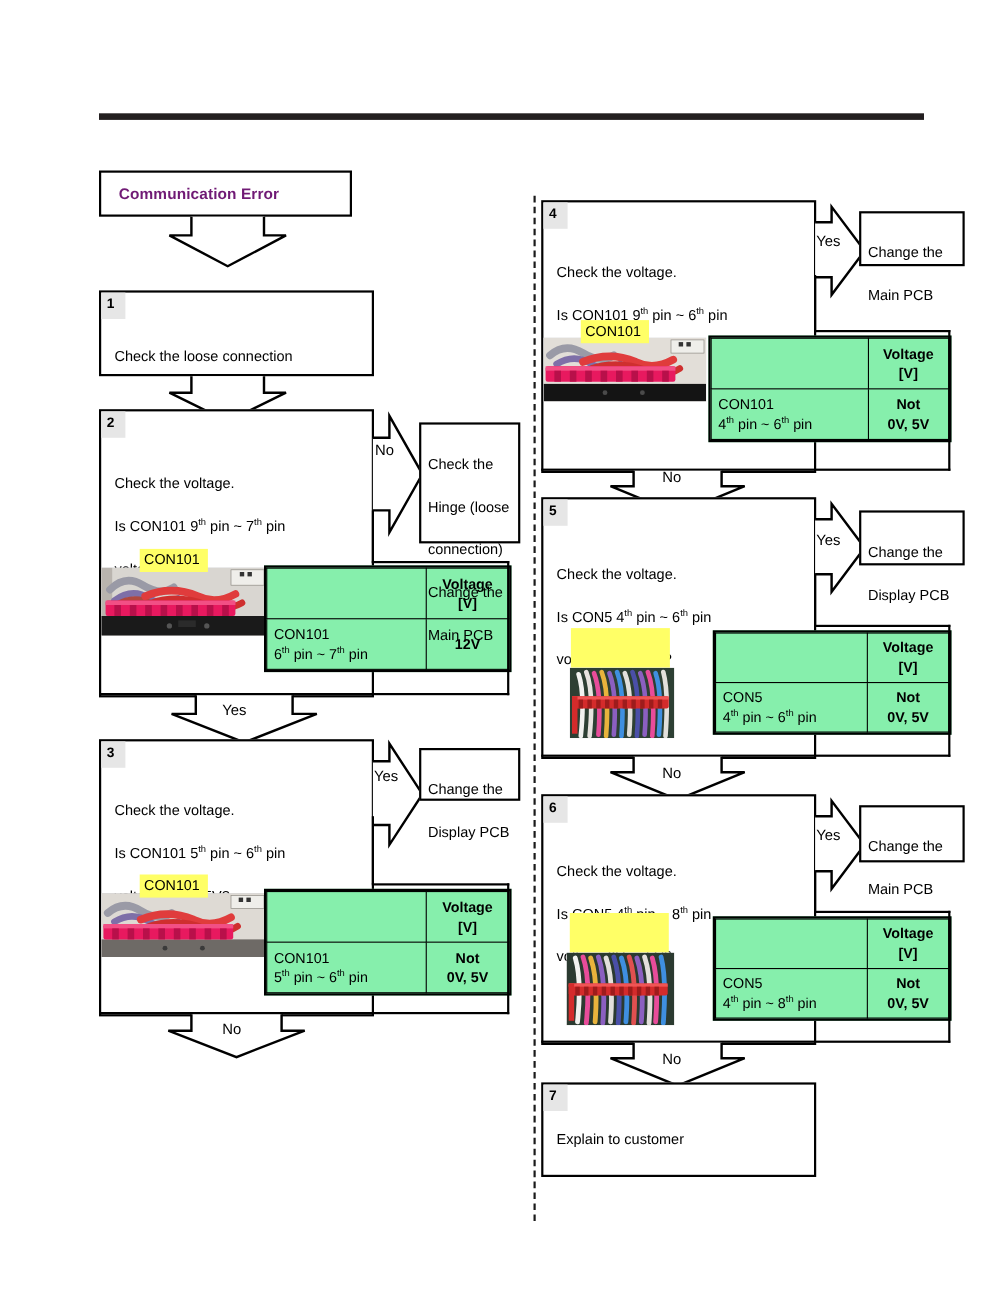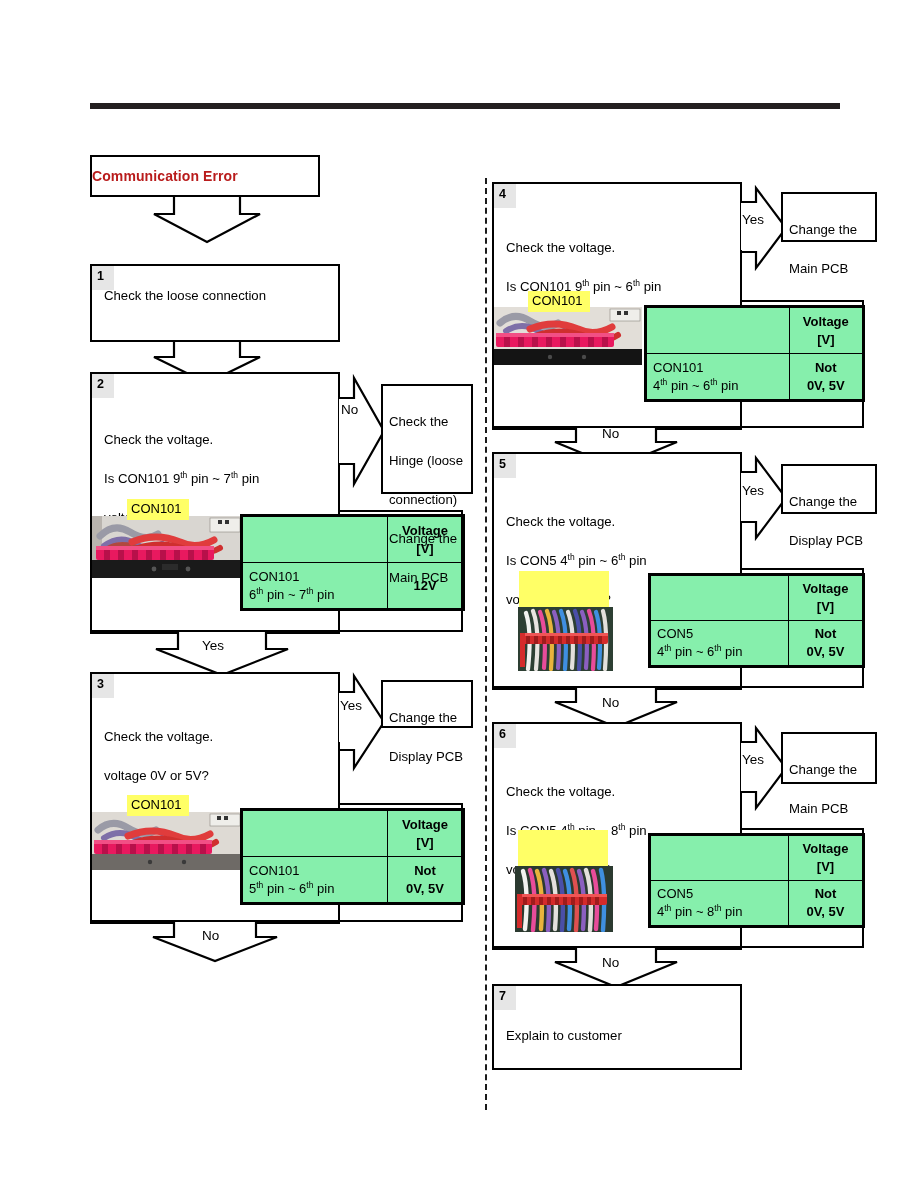--- a/index.html
+++ b/index.html
@@ -38,22 +38,22 @@
   }
   .step-text{
     position:absolute;
     font-size:13.2px;color:#000;line-height:19.5px;
     white-space:pre-line;
   }
   .title-box{
     display:flex;align-items:center;
   }
   .title-text{
-    font-size:14px;font-weight:bold;color:#b91c1c;
-    letter-spacing:.1px;
+    font-size:14px;font-weight:bold;color:#701a75;
+    padding-left:16px;letter-spacing:.1px;
   }
   .result-box{
     padding:6px 6px;box-sizing:border-box;
   }
   .result-box .rt{
     font-size:13.2px;line-height:19.5px;color:#000;white-space:pre-line;
   }
 
   
   .vtable{
@@ -110,21 +110,21 @@
   </div>
 
   <div class="conn" style="left:152px;top:196px;">
     <svg width="110" height="48" viewBox="0 0 110 48">
       <path d="M22,1 L22,18 L2,18 L55,46 L108,18 L88,18 L88,1" fill="#fff" stroke="#000" stroke-width="2.2" stroke-linejoin="miter"></path>
     </svg>
   </div>
 
   <div class="box step-box" style="left:90px;top:264px;width:250px;height:78px;">
     <div class="step-num">1</div>
-    <div class="step-text" style="left:12px;top:20px;width:226px;">Check the loose connection</div>
+    <div class="step-text" style="left:12px;top:48px;width:226px;">Check the loose connection</div>
   </div>
 
   <div class="conn" style="left:152px;top:341px;">
     <svg width="110" height="44" viewBox="0 0 110 44">
       <path d="M22,1 L22,16 L2,16 L55,42 L108,16 L88,16 L88,1" fill="#fff" stroke="#000" stroke-width="2.2" stroke-linejoin="miter"></path>
     </svg>
   </div>
 
   <div class="box step-box" style="left:90px;top:372px;width:250px;height:262px;">
     <div class="step-num">2</div>
@@ -214,20 +214,21 @@
     <svg width="140" height="46" viewBox="0 0 140 46">
       <path d="M26,1 L26,18 L4,18 L70,44 L136,18 L114,18 L114,1" fill="#fff" stroke="#000" stroke-width="2.2" stroke-linejoin="miter"></path>
     </svg>
   </div>
   <div class="edge-label" style="left:202px;top:638px;">Yes</div>
 
   <div class="box step-box" style="left:90px;top:672px;width:250px;height:252px;">
     <div class="step-num">3</div>
     <div class="step-text" style="left:12px;top:33px;width:230px;">
       <div>Check the voltage.</div>
+      <div><span>Is CON101 5</span><sup>th</sup><span> pin ~ 6</span><sup>th</sup><span> pin</span></div>
       <div>voltage 0V or 5V?</div>
     </div>
   </div>
 
   <div class="photo" style="left:92px;top:812px;width:150px;height:58px;">
     <svg class="pcb" viewBox="0 0 150 58" preserveAspectRatio="none">
       <rect x="0" y="0" width="150" height="58" fill="#dedad4"></rect>
       <rect x="0" y="42" width="150" height="16" fill="#6e6a66"></rect>
       <rect x="118" y="2" width="30" height="12" fill="#efeeea" stroke="#8a867f" stroke-width="0.6"></rect>
       <rect x="125" y="4" width="4" height="4" fill="#333"></rect>

